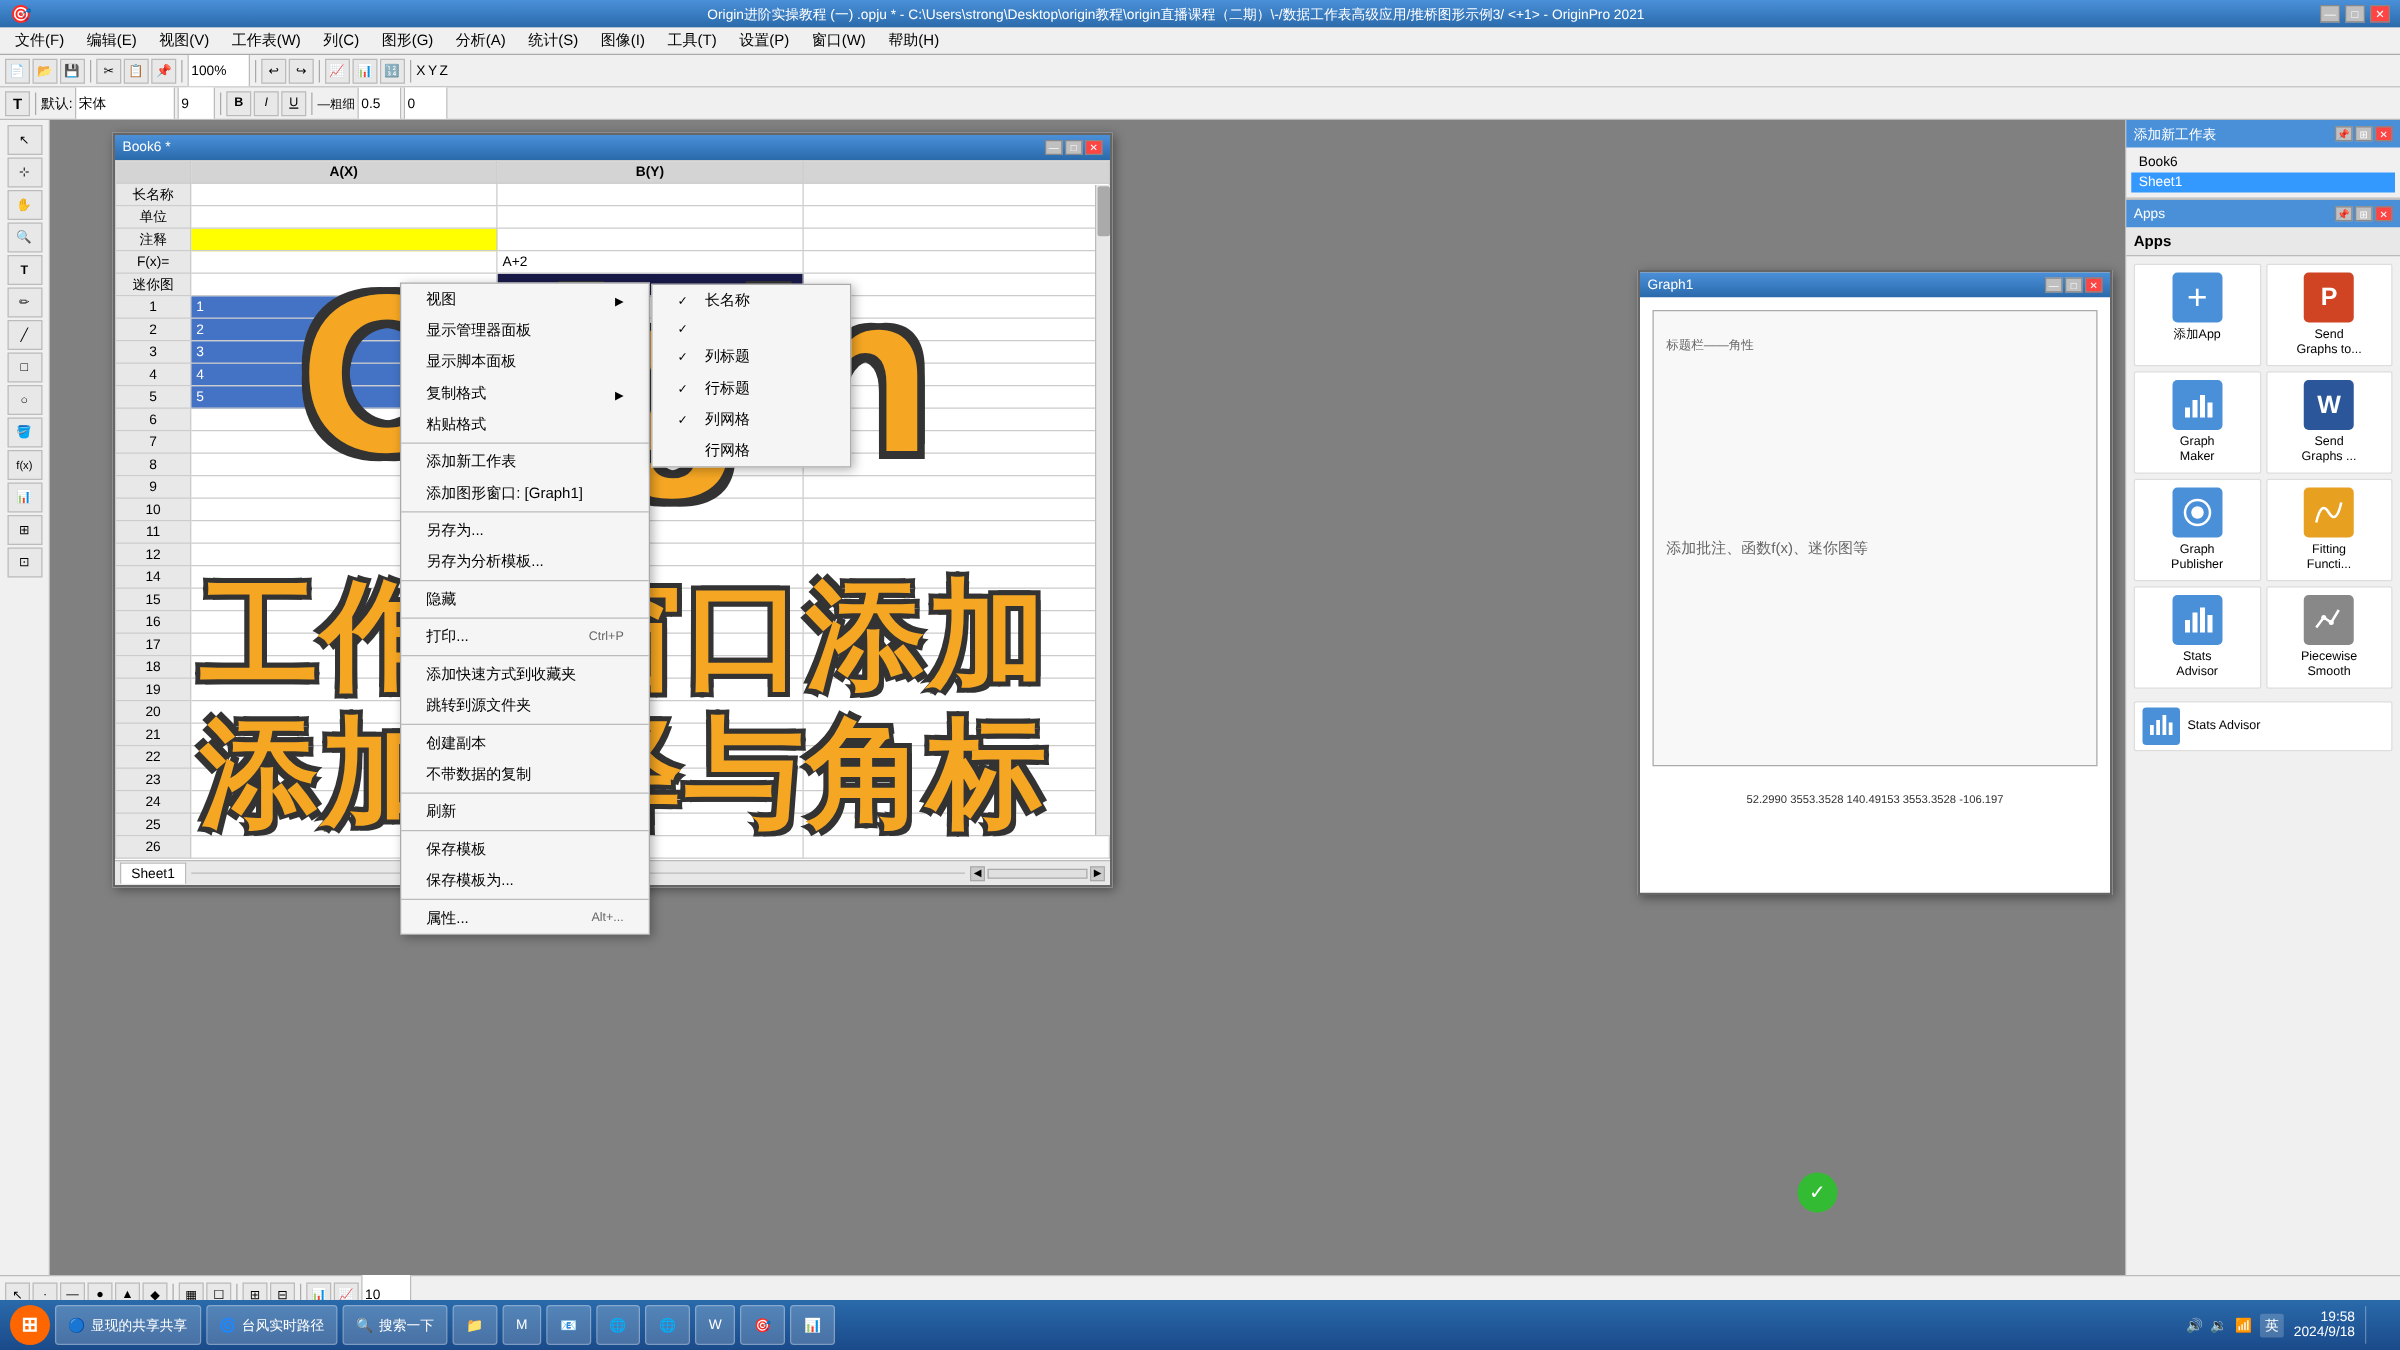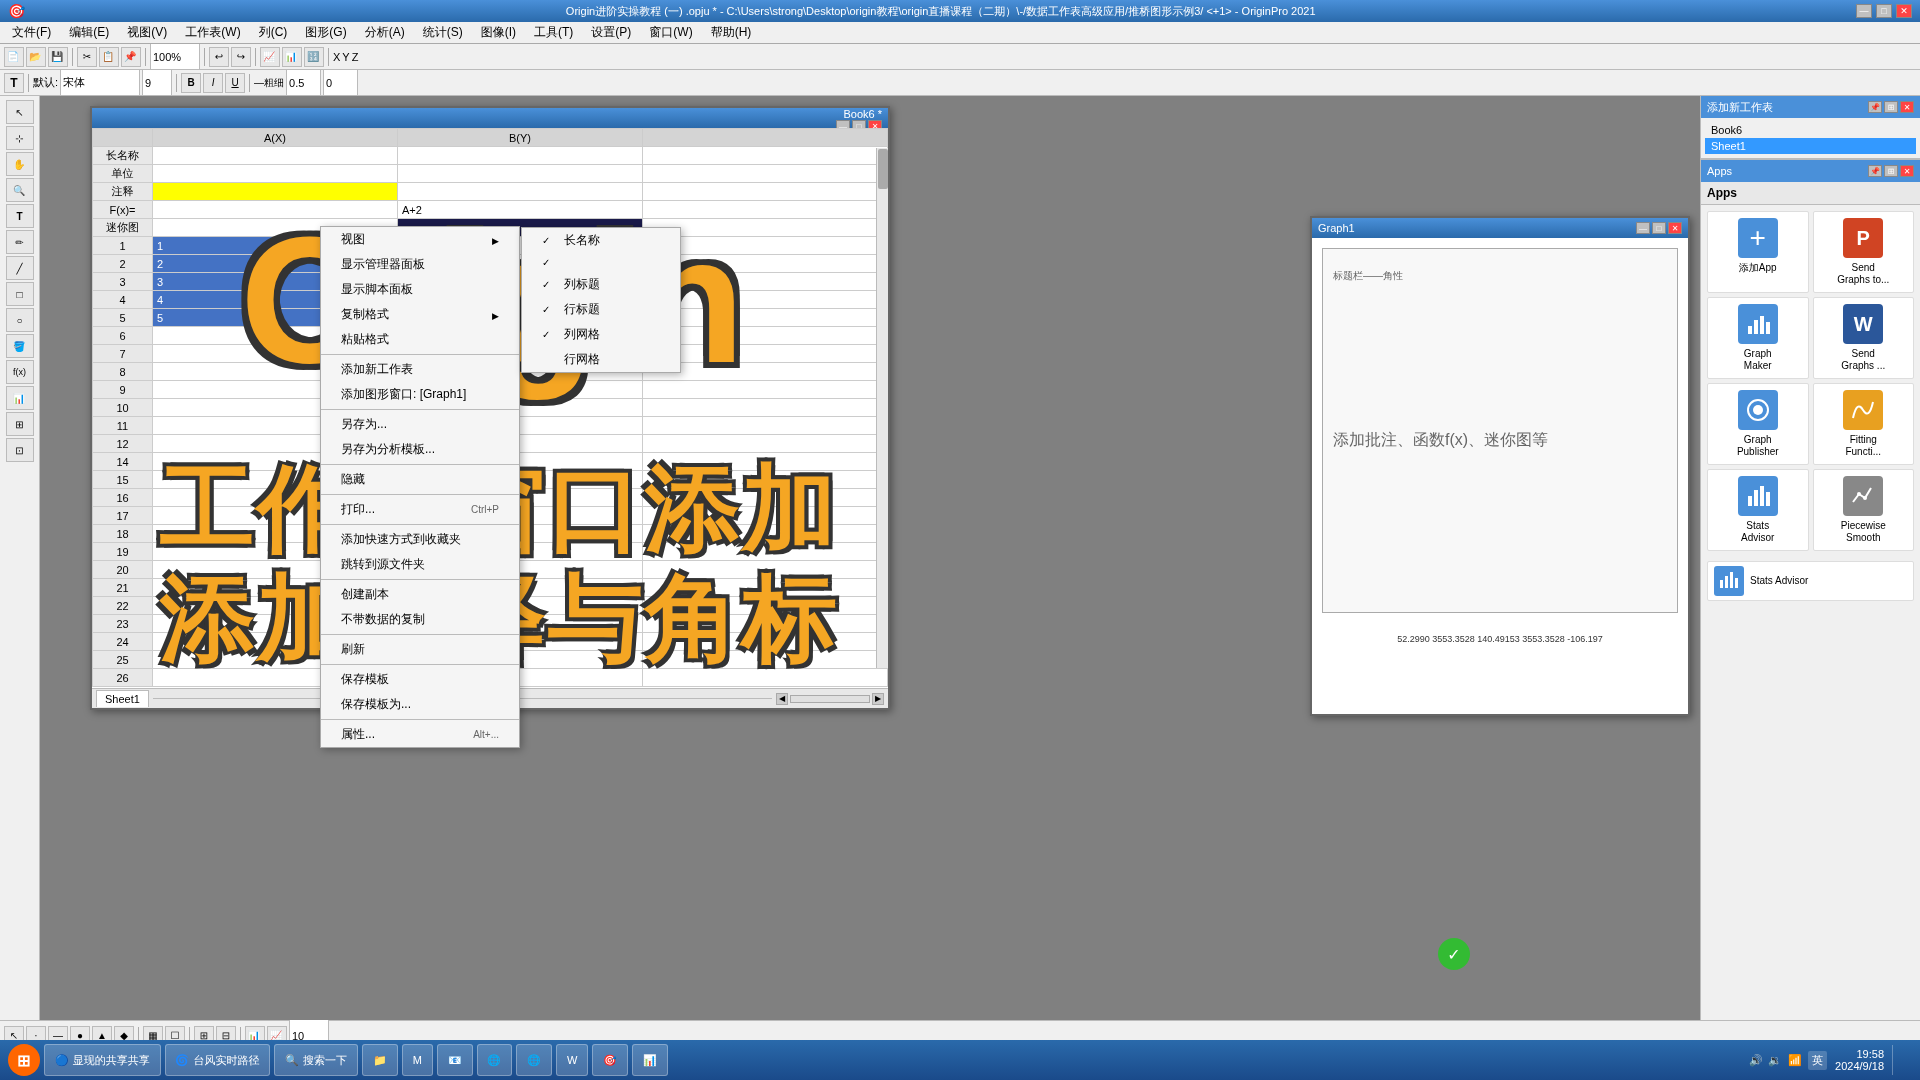--- a/index.html
+++ b/index.html
@@ -139,26 +139,25 @@
       left: 50px;
       width: 800px;
       background: white;
       border: 2px solid #666;
       box-shadow: 2px 2px 8px rgba(0,0,0,0.4);
     }
     .book-title-bar {
       height: 20px;
       background: linear-gradient(to bottom, #4a90d9, #2a6aab);
       display: flex;
-      align-items: flex-end;
+      align-items: center;
       justify-content: space-between;
       padding: 0 6px;
       color: white;
       font-size: 11px;
-      flex-direction: column;
     }
     .book-title-controls { display: flex; gap: 2px; }
     .book-title-btn {
       width: 14px; height: 12px;
       background: #c0c0c0;
       border: 1px solid #888;
       font-size: 8px;
       display: flex; align-items: center; justify-content: center;
     }
 
@@ -170,21 +169,21 @@
     .spreadsheet th, .spreadsheet td {
       border: 1px solid #ccc;
       padding: 1px 4px;
       font-size: 11px;
       min-width: 60px;
       height: 18px;
     }
     .spreadsheet th {
       background: #e8e8e8;
       text-align: center;
-      font-weight: normal;
+      font-weight: bold;
     }
     .col-header { background: #d4d4d4 !important; }
     .row-header { background: #e8e8e8; text-align: center; width: 30px; }
     .cell-highlight { background: #4472C4; color: white; }
     .cell-yellow { background: #FFFF00; }
 
     
     .context-menu {
       position: absolute;
       top: 130px;
@@ -966,21 +965,21 @@
         <div style="display:flex;gap:2px;">
           <div class="book-title-btn">—</div>
           <div class="book-title-btn">□</div>
           <div class="book-title-btn" style="background:#ff4444;color:white;">✕</div>
         </div>
       </div>
       <div style="padding:10px;background:white;height:calc(100% - 20px);overflow:hidden;">
         <div style="border:1px solid #aaa;height:80%;background:#f8f8f8;position:relative;">
 
           <div style="position:absolute;top:20px;left:10px;font-size:10px;color:#666;">标题栏——角性</div>
-          <div style="position:absolute;top:50%;left:10px;font-size:16px;color:#666;">添加批注、函数f(x)、迷你图等</div>
+          <div style="position:absolute;top:50%;left:10px;font-size:12px;color:#666;">添加批注、函数f(x)、迷你图等</div>
         </div>
         <div style="font-size:9px;color:#333;margin-top:21px;overflow:hidden;text-align:center;">52.2990 3553.3528 140.49153 3553.3528 -106.197</div>
       </div>
     </div>
 
     <div class="green-circle">
       <span>✓</span>
     </div>
 
   </div>

